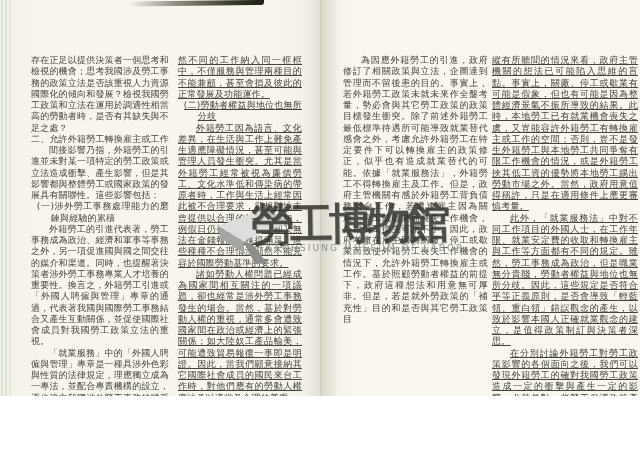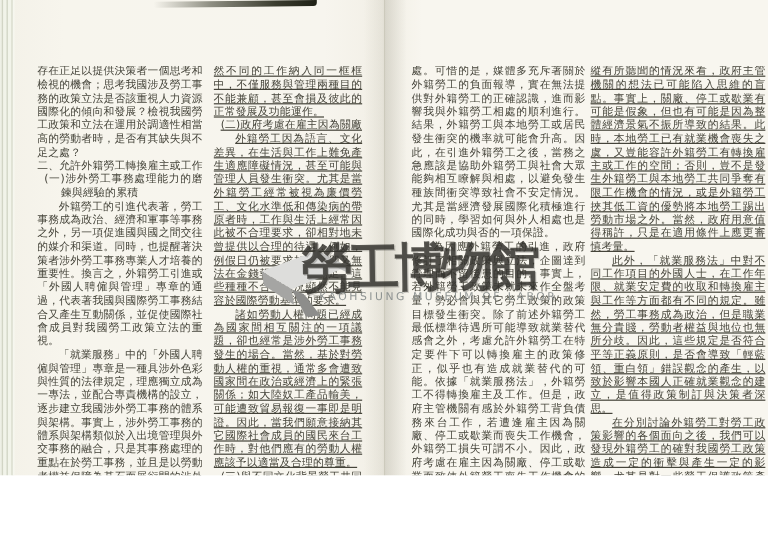--- a/index.html
+++ b/index.html
@@ -68,36 +68,36 @@
   <div class="page" id="right-page"></div>
   <div id="gutter-shadow"></div>
   <div id="gutter-line"></div>
   <div id="page-edges"></div>
   <div id="top-dark-bar"></div>
   <div id="bottom-shadow"></div>
 
   <div class="col" id="l-col1">
     <p>存在正足以提供決策者一個思考和檢視的機會；思考我國涉及勞工事務的政策立法是否該重視人力資源國際化的傾向和發展？檢視我國勞工政策和立法在運用於調適性相當高的勞動者時，是否有其缺失與不足之處？</p>
     <p class="hang2">二、允許外籍勞工轉換雇主或工作</p>
+    <p class="indent">間接影響乃指，外籍勞工的引進並未對某一項特定的勞工政策或立法造成衝擊、產生影響，但是其影響都與整體勞工或國家政策的發展具有關聯性。這些影響包括：</p>
     <p class="hang1">(一)涉外勞工事務處理能力的磨鍊與經驗的累積</p>
     <p class="indent">外籍勞工的引進代表著，勞工事務成為政治、經濟和軍事等事務之外，另一項促進國與國之間交往的媒介和渠道。同時，也提醒著決策者涉外勞工事務專業人才培養的重要性。換言之，外籍勞工引進或「外國人聘僱與管理」專章的通過，代表著我國與國際勞工事務結合又產生互動關係，並促使國際社會成員對我國勞工政策立法的重視。</p>
     <p class="indent">「就業服務」中的「外國人聘僱與管理」專章是一種具涉外色彩與性質的法律規定，理應獨立成為一專法，並配合專責機構的設立，逐步建立我國涉外勞工事務的體系與架構。事實上，涉外勞工事務的體系與架構類似於入出境管理與外交事務的融合，只是其事務處理的重點在於勞工事務，並且是以勞動者權益保障為基石而展衍開的涉外勞工事務處理。否則，將「就業服務」與「外國人管理」兩種性質截</p>
   </div>
 
   <div class="col" id="l-col2">
     <p>然不同的工作納入同一框框中，不僅服務與管理兩種目的不能兼顧，甚至會損及彼此的正常發展及功能運作。</p>
-    <p class="hang1">(二)政府考慮在雇主因為關廠</p>
+    <p class="hang1">(二)勞動者權益與地位也無所分歧</p>
     <p class="indent">外籍勞工因為語言、文化差異，在生活與工作上難免產生適應障礙情況，甚至可能與管理人員發生衝突。尤其是當外籍勞工經常被視為廉價勞工、文化水準低和傳染病的帶原者時，工作與生活上經常因此被不合理要求，卻相對地未曾提供以合理的待遇：例如，例假日仍被要求加班，卻又無法在金錢報酬上獲得滿足。這些種種不合理情況顯然不能見容於國際勞動基準的要求。</p>
     <p class="indent">諸如勞動人權問題已經成為國家間相互關注的一項議題，卻也經常是涉外勞工事務發生的場合。當然，基於對勞動人權的重視，通常多會遭致國家間在政治或經濟上的緊張關係；如大陸奴工產品輸美，可能遭致貿易報復一事即是明證。因此，當我們願意接納其它國際社會成員的國民來台工作時，對他們應有的勞動人權應該予以適當及合理的尊重。</p>
     <p class="hang1">(三)與不同文化背景勞工共同相處的重要性</p>
 
   </div>
 
   <div class="col" id="r-col1">
-    <p>處。可惜的是，媒體多充斥著關於外籍勞工的負面報導，實在無法提供對外籍勞工的正確認識，進而影響我與外籍勞工相處的順利進行。結果，外籍勞工與本地勞工或居民發生衝突的機率就可能會升高。因此，在引進外籍勞工之後，當務之急應該是協助外籍勞工與社會大眾能夠相互瞭解與相處，以避免發生種族間衝突導致社會不安定情況。尤其是當經濟發展國際化積極進行的同時，學習如何與外人相處也是國際化成功與否的一項保證。</p>
     <p class="indent">為因應外籍勞工的引進，政府修訂了相關政策與立法，企圖達到管理而不留後患的目的。事實上，若外籍勞工政策未就未來作全盤考量，勢必會與其它勞工政策的政策目標發生衝突。除了前述外籍勞工最低標準待遇所可能導致就業替代感會之外，考慮允許外籍勞工在特定要件下可以轉換雇主的政策修正，似乎也有造成就業替代的可能。依據「就業服務法」，外籍勞工不得轉換雇主及工作。但是，政府主管機關有感於外籍勞工背負債務來台工作，若遭逢雇主因為關廠、停工或歇業而喪失工作機會，外籍勞工損失可謂不小。因此，政府考慮在雇主因為關廠、停工或歇業而致使外籍勞工喪失工作機會的情況下，允許外籍勞工轉換雇主或工作。基於照顧勞動者權益的前提下，政府這種想法和用意無可厚非。但是，若是就外勞政策的「補充性」目的和是否與其它勞工政策目</p>
   </div>
 
   <div class="col" id="r-col2">
     <p>縱有所聽聞的情況來看，政府主管機關的想法已可能陷入思維的盲點。事實上，關廠、停工或歇業有可能是假象，但也有可能是因為整體經濟景氣不振所導致的結果。此時，本地勞工已有就業機會喪失之虞，又豈能容許外籍勞工有轉換雇主或工作的空間；否則，豈不是發生外籍勞工與本地勞工共同爭奪有限工作機會的情況，或是外籍勞工挾其低工資的優勢將本地勞工踢出勞動市場之外。當然，政府用意值得稱許，只是在適用條件上應更審慎考量。</p>
     <p class="indent">此外，「就業服務法」中對不同工作項目的外國人士，在工作年限、就業安定費的收取和轉換雇主與工作等方面都有不同的規定。雖然，勞工事務成為政治，但是職業無分貴賤，勞動者權益與地位也無所分歧。因此，這些規定是否符合平等正義原則，是否會導致「輕藍領、重白領」錯誤觀念的產生，以致於影響本國人正確就業觀念的建立，是值得政策制訂與決策者深思。</p>
     <p class="indent">在分別討論外籍勞工對勞工政策影響的各個面向之後，我們可以發現外籍勞工的確對我國勞工政策造成一定的衝擊與產生一定的影響，尤其是對一些勞工保護政策產生影響。追根究底，主要原因在於外籍勞工是一群具有不同語言、文化和風俗習性的勞動者。由於外籍勞工的異質性，使得許多項涉及勞工事務的政策與立法面臨需要調整或</p>
   </div>
 
   <div class="pageno" id="pageno-left">・8・</div>

